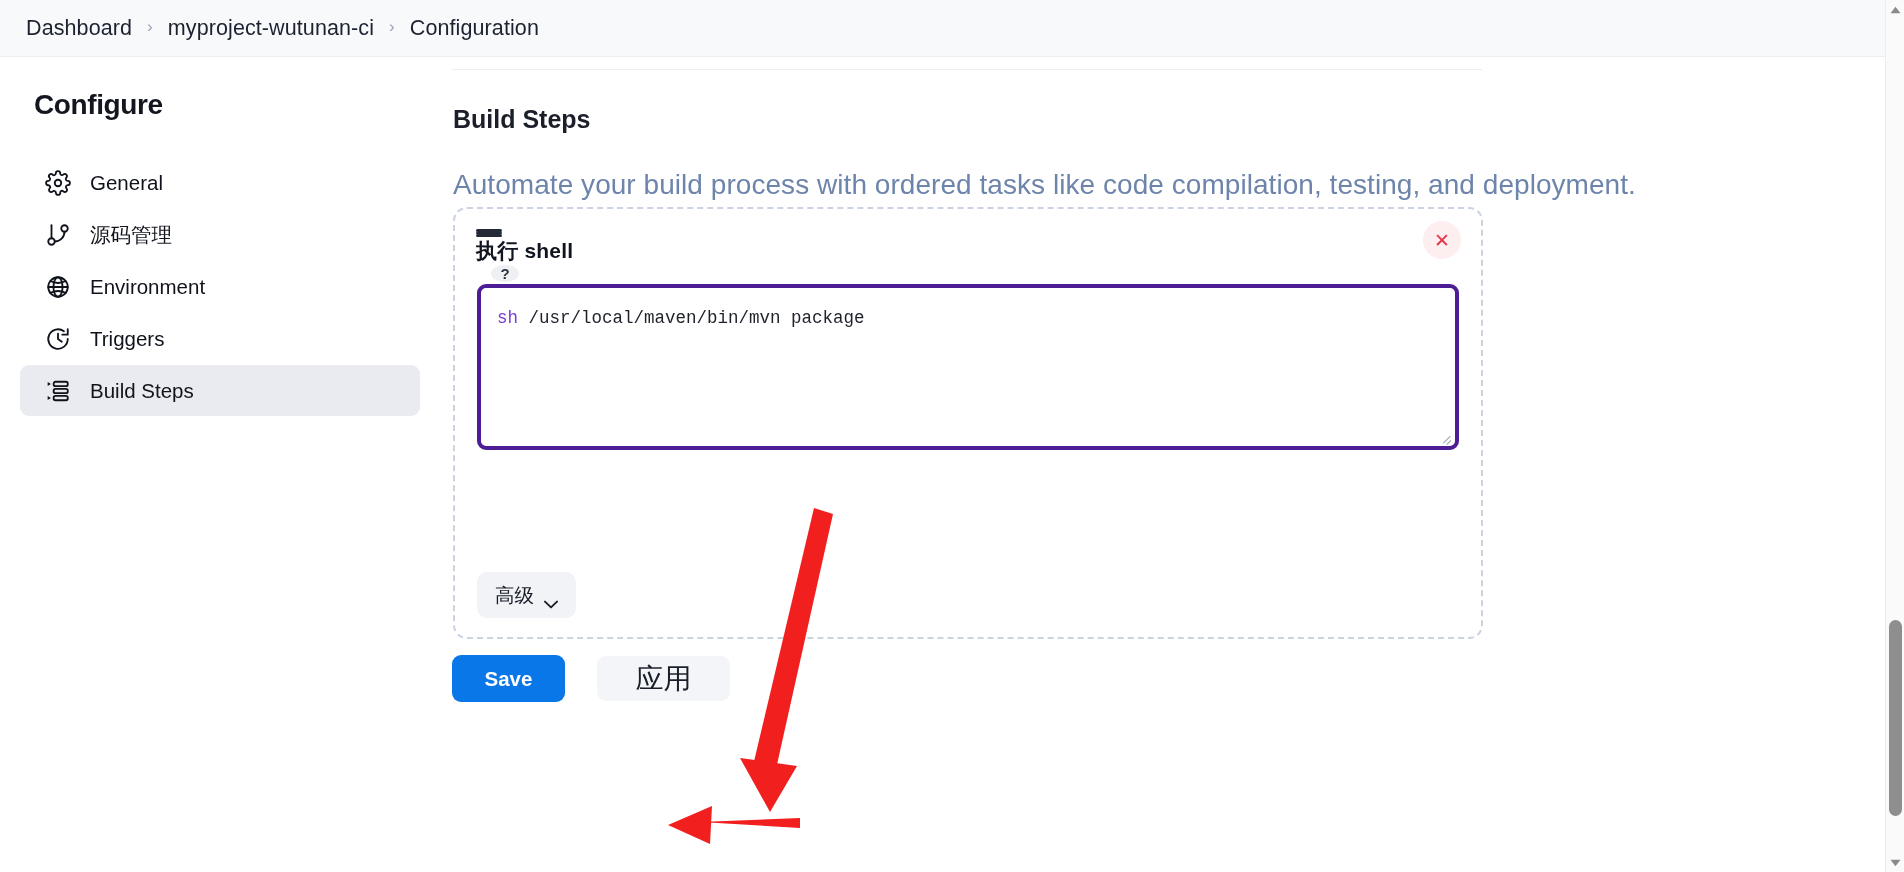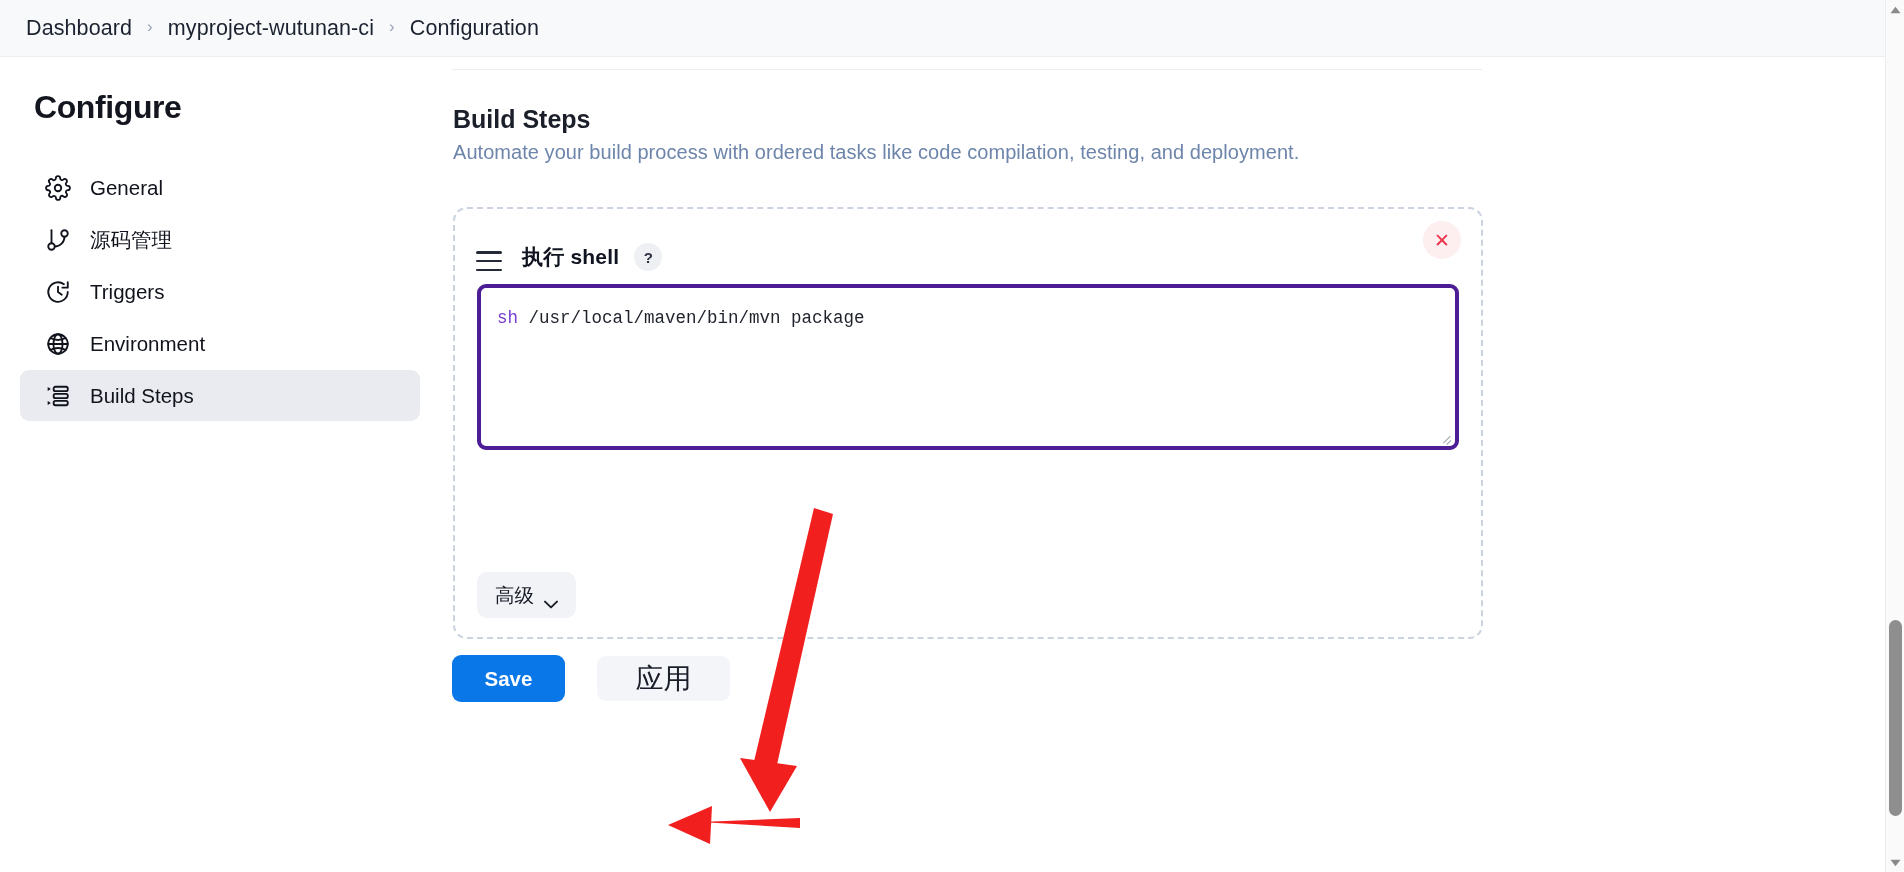--- a/index.html
+++ b/index.html
@@ -39,21 +39,21 @@
   }
 
   
   .sidebar {
     position: absolute; top: 57px; left: 0;
     width: 440px; height: 815px;
     background: #ffffff;
     padding-top: 32px;
   }
   .sidebar-title {
-    font-size: 32px;
+    font-size: 28px;
     font-weight: bold;
     color: #13161f;
     padding-left: 34px;
     letter-spacing: -0.4px;
   }
   .nav {
     margin-top: 36px;
     padding: 0 20px;
   }
   .nav-item {
@@ -94,40 +94,41 @@
     background: #eceef2;
   }
   .section-title {
     position: absolute;
     left: 13px; top: 48px;
     font-size: 25px;
     color: #1b1f2a;
   }
   .section-desc {
     position: absolute;
-    left: 13px; top: 84px;
-    font-size: 20px;
+    left: 13px; top: 112px;
+    font-size: 28px;
     color: #6e85ab;
     letter-spacing: .05px;
   }
 
   
   .step-card {
     position: absolute;
     left: 13px; top: 150px;
     width: 1030px; height: 432px;
     border: 2px dashed #ccd3e0;
     border-radius: 14px;
     background: #ffffff;
   }
   .step-header {
-    display: flex; align-items: flex-end;
+    display: flex; align-items: flex-start;
     padding: 20px 0 0 21px;
     height: 62px;
     position: relative;
+    flex-direction: column;
   }
   .drag-handle {
     width: 26px; height: 20px;
     display: flex; flex-direction: column; justify-content: space-between;
     cursor: grab;
     margin-right: 20px;
   }
   .drag-handle span {
     display: block; height: 2.5px; width: 100%;
     background: #232936; border-radius: 2px;
@@ -321,39 +322,39 @@
             <circle cx="6" cy="18" r="3"></circle>
             <path d="M18 9a9 9 0 0 1-9 9"></path>
           </svg>
         </span>
         <span class="nav-label">源码管理</span>
       </div>
 
       <div class="nav-item">
         <span class="nav-icon">
           <svg width="26" height="26" viewBox="0 0 24 24" fill="none" stroke="currentColor" stroke-width="1.7" stroke-linecap="round" stroke-linejoin="round">
-            <path d="M21 12a9 9 0 1 1-3.5-7.1"></path>
-            <polyline points="21 3 21 8 16 8"></polyline>
-            <polyline points="12 7 12 12 15.5 14.5"></polyline>
-          </svg>
-        </span>
-        <span class="nav-label">Triggers</span>
-      </div>
-
-      <div class="nav-item">
-        <span class="nav-icon">
-          <svg width="26" height="26" viewBox="0 0 24 24" fill="none" stroke="currentColor" stroke-width="1.7" stroke-linecap="round" stroke-linejoin="round">
             <circle cx="12" cy="12" r="9"></circle>
             <line x1="3" y1="12" x2="21" y2="12"></line>
             <ellipse cx="12" cy="12" rx="4.2" ry="9"></ellipse>
             <path d="M5 6.5c2 1.2 4.4 1.8 7 1.8s5-0.6 7-1.8"></path>
             <path d="M5 17.5c2-1.2 4.4-1.8 7-1.8s5 .6 7 1.8"></path>
           </svg>
         </span>
         <span class="nav-label">Environment</span>
+      </div>
+
+      <div class="nav-item">
+        <span class="nav-icon">
+          <svg width="26" height="26" viewBox="0 0 24 24" fill="none" stroke="currentColor" stroke-width="1.7" stroke-linecap="round" stroke-linejoin="round">
+            <path d="M21 12a9 9 0 1 1-3.5-7.1"></path>
+            <polyline points="21 3 21 8 16 8"></polyline>
+            <polyline points="12 7 12 12 15.5 14.5"></polyline>
+          </svg>
+        </span>
+        <span class="nav-label">Triggers</span>
       </div>
 
       <div class="nav-item active">
         <span class="nav-icon">
           <svg width="26" height="26" viewBox="0 0 24 24" fill="none" stroke="currentColor" stroke-width="1.7" stroke-linecap="round" stroke-linejoin="round">
             <rect x="8" y="3.5" width="13" height="4" rx="1.6"></rect>
             <rect x="8" y="10" width="13" height="4" rx="1.6"></rect>
             <rect x="8" y="16.5" width="13" height="4" rx="1.6"></rect>
             <polygon points="2.5,3.6 5.4,5.5 2.5,7.4" fill="currentColor" stroke="none"></polygon>
             <polygon points="2.5,16.6 5.4,18.5 2.5,20.4" fill="currentColor" stroke="none"></polygon>

